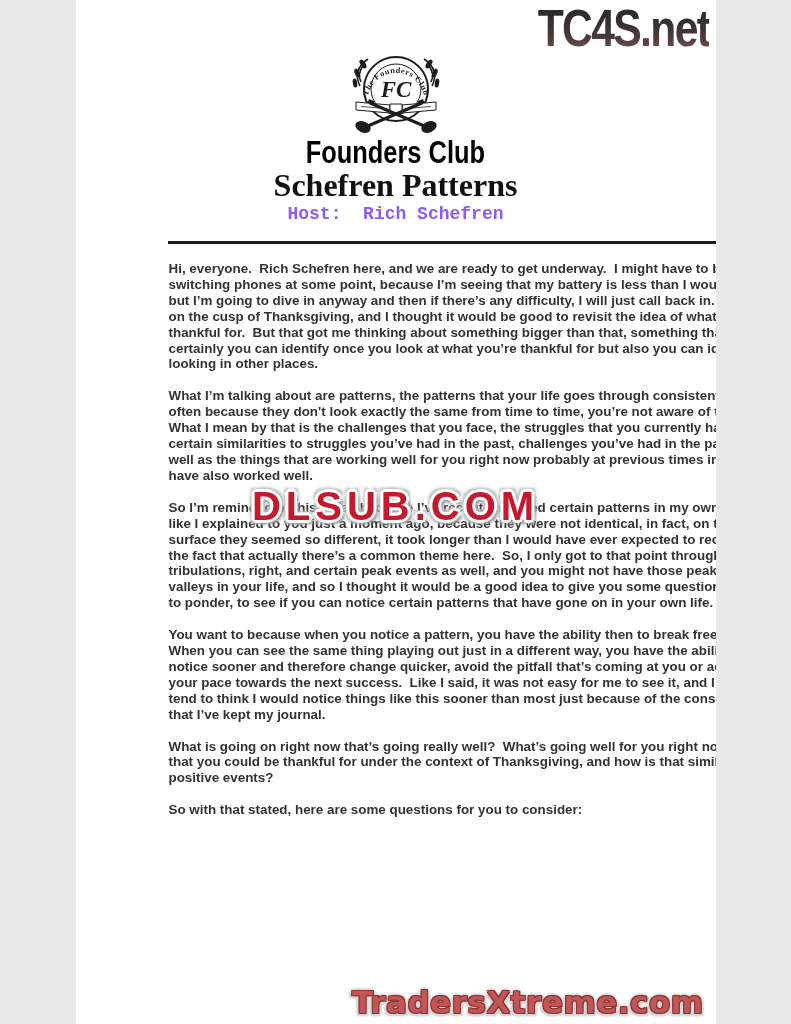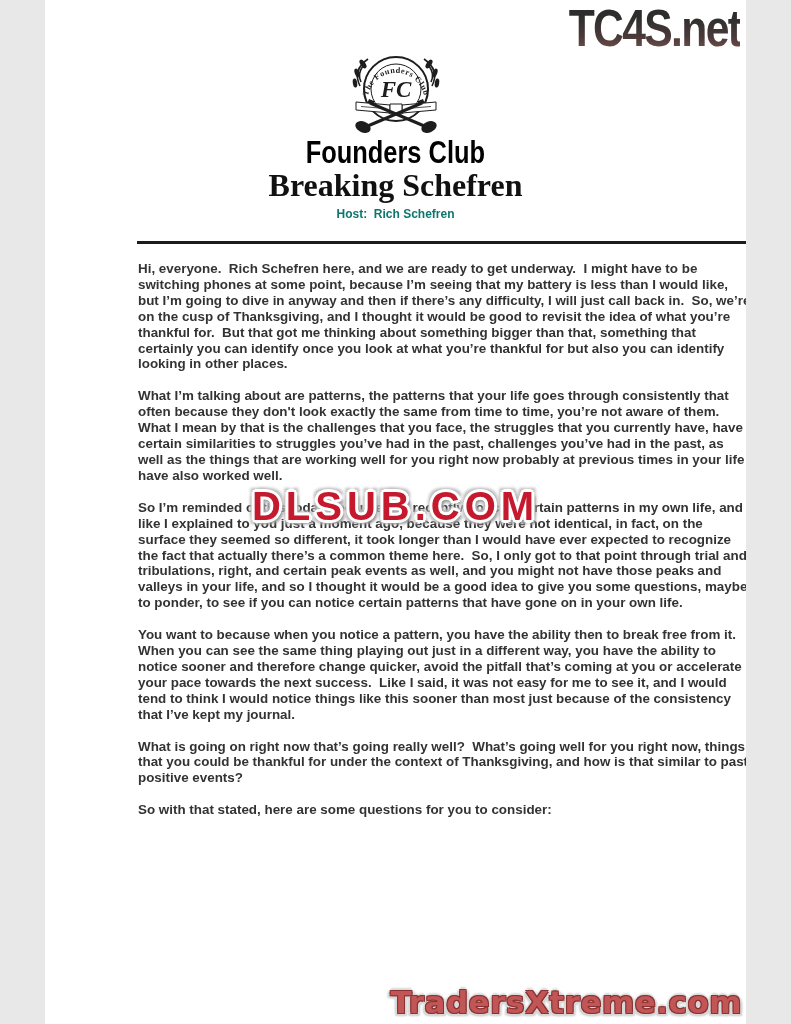--- a/index.html
+++ b/index.html
@@ -1,19 +1,19 @@
 <!DOCTYPE html>
 <html><head>
 <meta charset="utf-8">
 <style>
   * { margin: 0; padding: 0; box-sizing: border-box; }
   html, body { background: #e8e8e8; }
   .page {
     position: relative;
-    width: 701px;
+    width: 640px;
     height: 1024px;
     margin: 0 auto;
     background: #ffffff;
     overflow: hidden;
     font-family: "Liberation Sans", sans-serif;
   }
 
   
   .wm-tc4s {
     position: absolute;
@@ -50,21 +50,21 @@
     letter-spacing: 5px;
     color: #c5192d;
     text-shadow:
       -2px -2px 0 #ffffff, 2px -2px 0 #ffffff, -2px 2px 0 #ffffff, 2px 2px 0 #ffffff,
       -3px 0 0 #ffffff, 3px 0 0 #ffffff, 0 -3px 0 #ffffff, 0 3px 0 #ffffff,
       4px 4px 3px #9a9a9a, -4px 4px 3px #bdbdbd, 4px -4px 3px #bdbdbd, -4px -4px 3px #bdbdbd;
   }
   .wm-traders {
     position: absolute;
     bottom: 4px;
-    right: 4px;
+    right: 12px;
     z-index: 5;
     white-space: nowrap;
   }
   .wm-traders span {
     font-family: "DejaVu Sans", sans-serif;
     font-weight: bold;
     font-size: 31px;
     letter-spacing: 0.5px;
     color: #c25555;
     text-shadow:
@@ -87,26 +87,26 @@
     transform: scaleX(0.82);
   }
   .doc-title {
     font-family: "Liberation Serif", serif;
     font-weight: bold;
     font-size: 32px;
     line-height: 34px;
     color: #111;
   }
   .host-line {
-    font-family: Liberation Sans, sans-serif;
-    font-weight: bold;
-    font-size: 12px;
+    font-family: Liberation Mono, monospace;
+    font-weight: bold;
+    font-size: 18px;
     line-height: 20px;
     margin-top: 2px;
-    color: #0f766e;
+    color: #8b5cf6;
     white-space: pre;
   }
   .rule {
     width: 611px;
     margin: 17px auto 0 92px;
     border: 0;
     border-top: 3px solid #1c1c1c;
   }
 
   
@@ -200,21 +200,21 @@
         <ellipse cx="33" cy="75" rx="8" ry="5.5" transform="rotate(23 33 75)" fill="#1d1d1d"></ellipse>
         <ellipse cx="99" cy="75" rx="8" ry="5.5" transform="rotate(-23 99 75)" fill="#1d1d1d"></ellipse>
         <rect x="38" y="48" width="6" height="4" transform="rotate(23 41 50)" fill="#1d1d1d"></rect>
         <rect x="88" y="48" width="6" height="4" transform="rotate(-23 91 50)" fill="#1d1d1d"></rect>
       </g>
     </svg>
 
     <div>
       <span class="club-name">Founders Club</span>
     </div>
-    <div class="doc-title">Breaking Schefren</div>
+    <div class="doc-title">Schefren Patterns</div>
     <div class="host-line">Host:  Rich Schefren</div>
   </div>
 
   <hr class="rule">
 
   <div class="content">
     <p>Hi, everyone.  Rich Schefren here, and we are ready to get underway.  I might have to be switching phones at some point, because I’m seeing that my battery is less than I would like, but I’m going to dive in anyway and then if there’s any difficulty, I will just call back in.  So, we’re on the cusp of Thanksgiving, and I thought it would be good to revisit the idea of what you’re thankful for.  But that got me thinking about something bigger than that, something that certainly you can identify once you look at what you’re thankful for but also you can identify looking in other places.</p>
     <p>What I’m talking about are patterns, the patterns that your life goes through consistently that often because they don't look exactly the same from time to time, you’re not aware of them.  What I mean by that is the challenges that you face, the struggles that you currently have, have certain similarities to struggles you’ve had in the past, challenges you’ve had in the past, as well as the things that are working well for you right now probably at previous times in your life have also worked well.</p>
     <p>So I’m reminded of this today because I’ve recently noticed certain patterns in my own life, and like I explained to you just a moment ago, because they were not identical, in fact, on the surface they seemed so different, it took longer than I would have ever expected to recognize the fact that actually there’s a common theme here.  So, I only got to that point through trial and tribulations, right, and certain peak events as well, and you might not have those peaks and valleys in your life, and so I thought it would be a good idea to give you some questions, maybe to ponder, to see if you can notice certain patterns that have gone on in your own life.</p>
     <p>You want to because when you notice a pattern, you have the ability then to break free from it.  When you can see the same thing playing out just in a different way, you have the ability to notice sooner and therefore change quicker, avoid the pitfall that’s coming at you or accelerate your pace towards the next success.  Like I said, it was not easy for me to see it, and I would tend to think I would notice things like this sooner than most just because of the consistency that I’ve kept my journal.</p>

